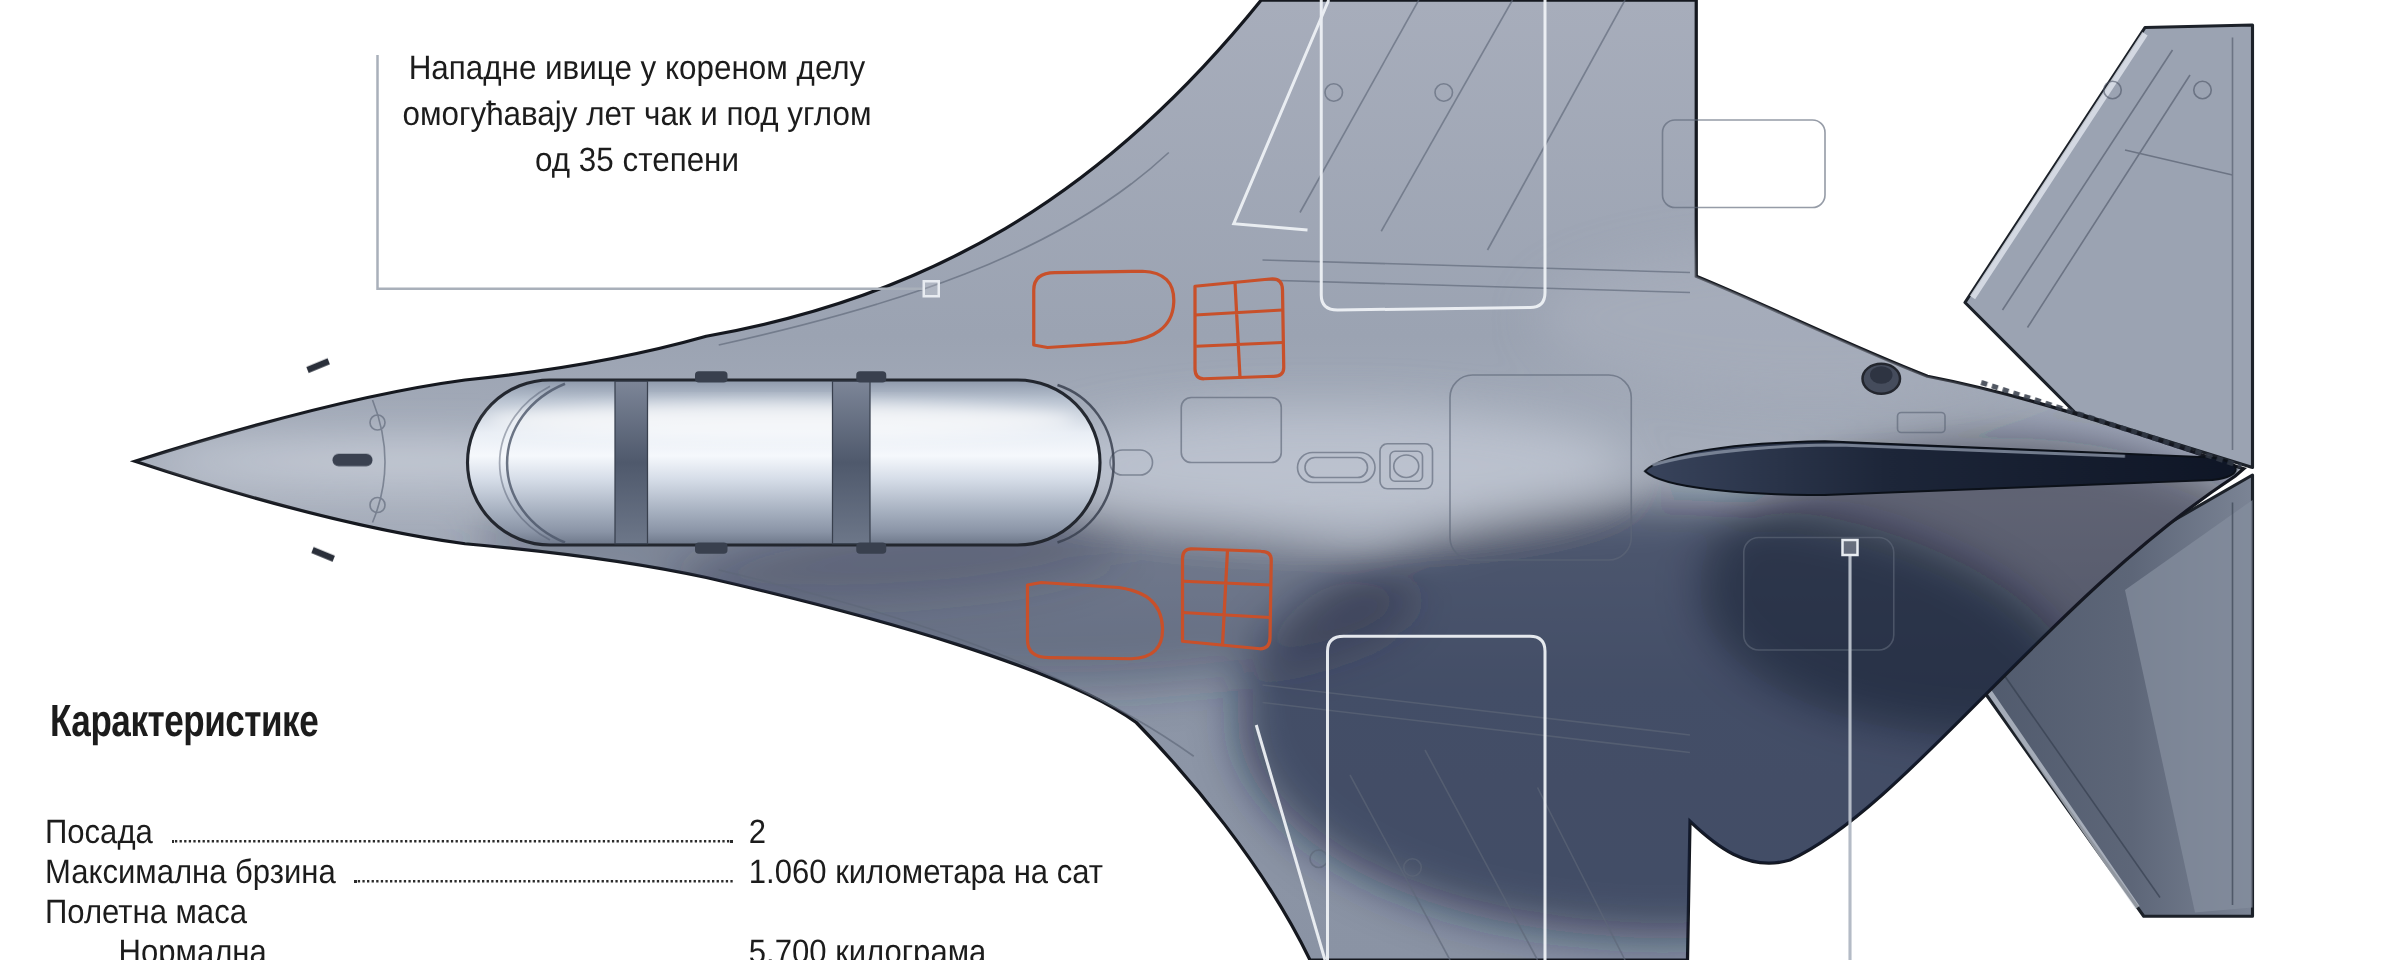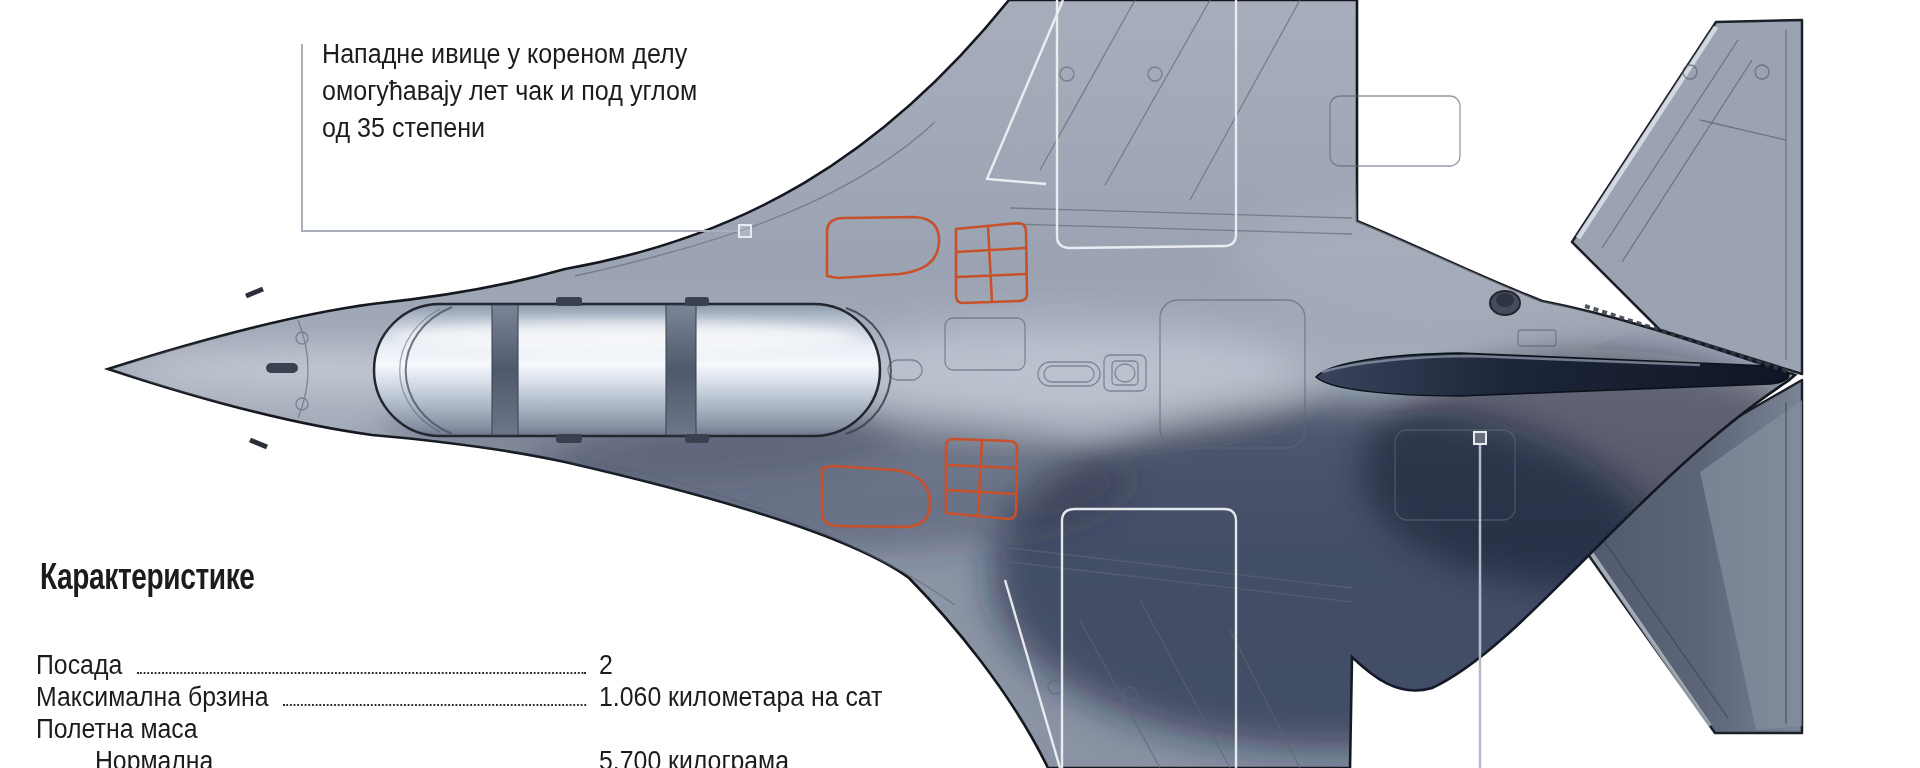--- a/index.html
+++ b/index.html
@@ -1,21 +1,21 @@
 <!DOCTYPE html>
 <html><head>
 <meta charset="utf-8">
 <style>
   html,body{margin:0;padding:0;}
   body{
     width:1920px;height:768px;overflow:hidden;position:relative;
     background:#ffffff;color:#1c1c1c;
     font-family:"Liberation Sans","DejaVu Sans",sans-serif;
   }
-  .stage{position:absolute;left:0;top:0;width:1920px;height:552px;}
+  .stage{position:absolute;left:0;top:0;width:1920px;height:552px;text-align:center;}
   svg{position:absolute;left:0;top:0;}
 
   .annotation{
     position:absolute;left:322px;top:36px;
     font-size:27px;line-height:37px;font-weight:500;
     transform:scaleX(.93);transform-origin:left top;white-space:nowrap;
   }
   .heading{
     position:absolute;left:40px;top:556px;
     font-size:36px;font-weight:bold;letter-spacing:-.5px;

